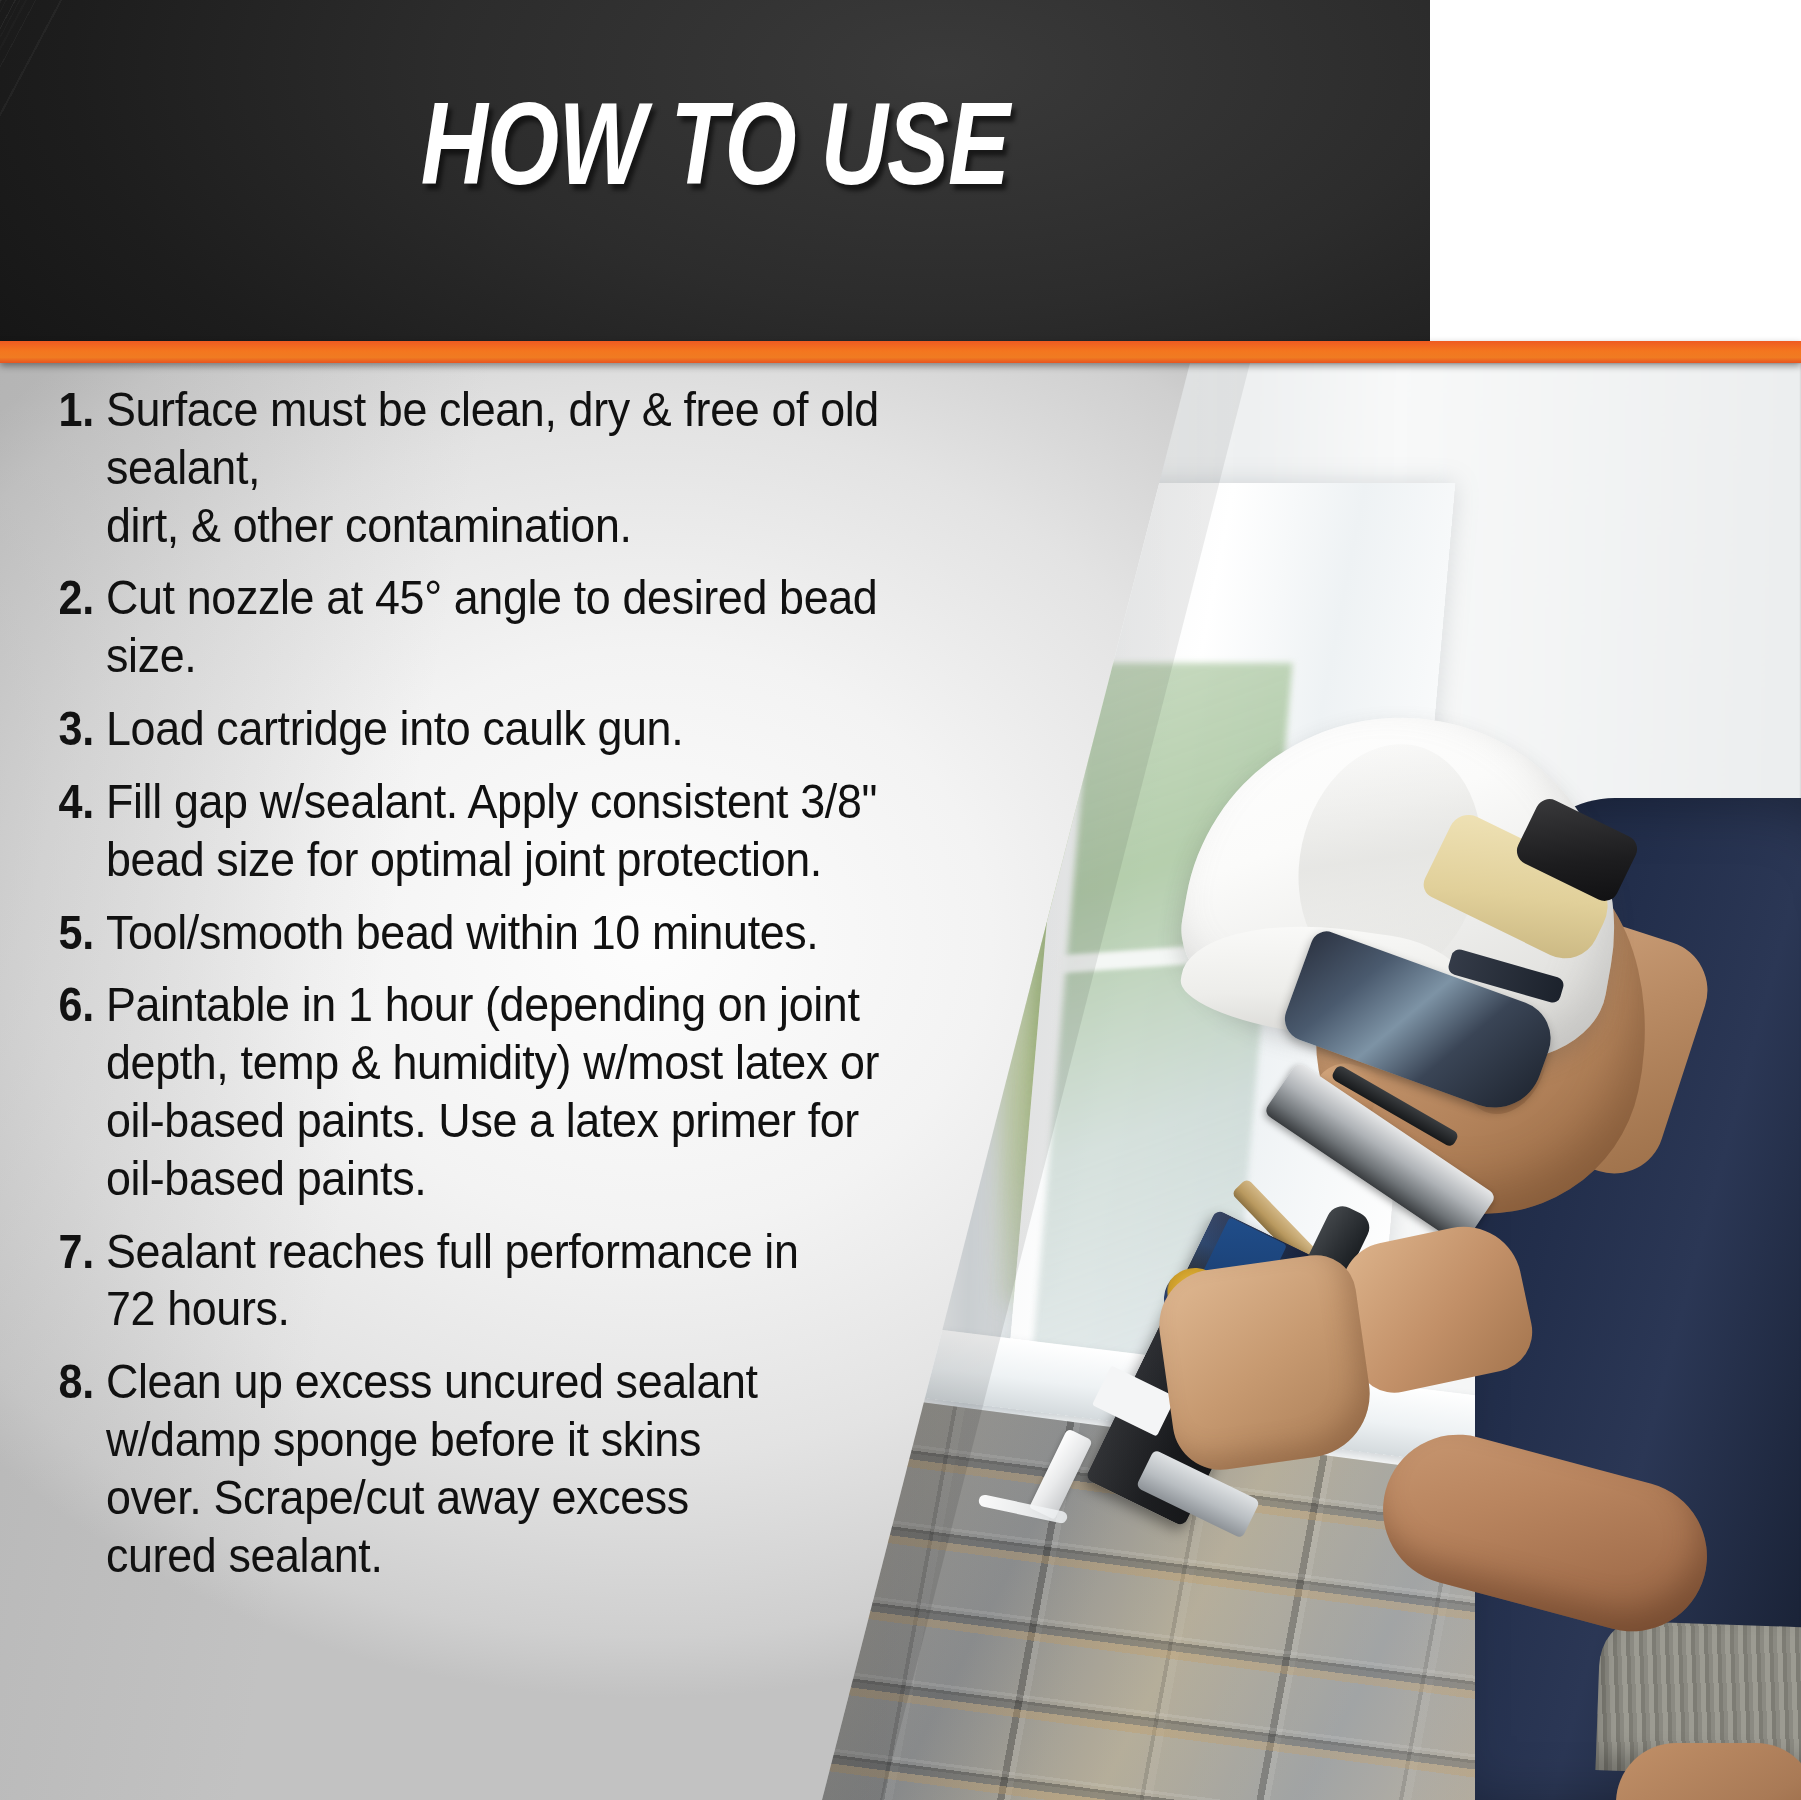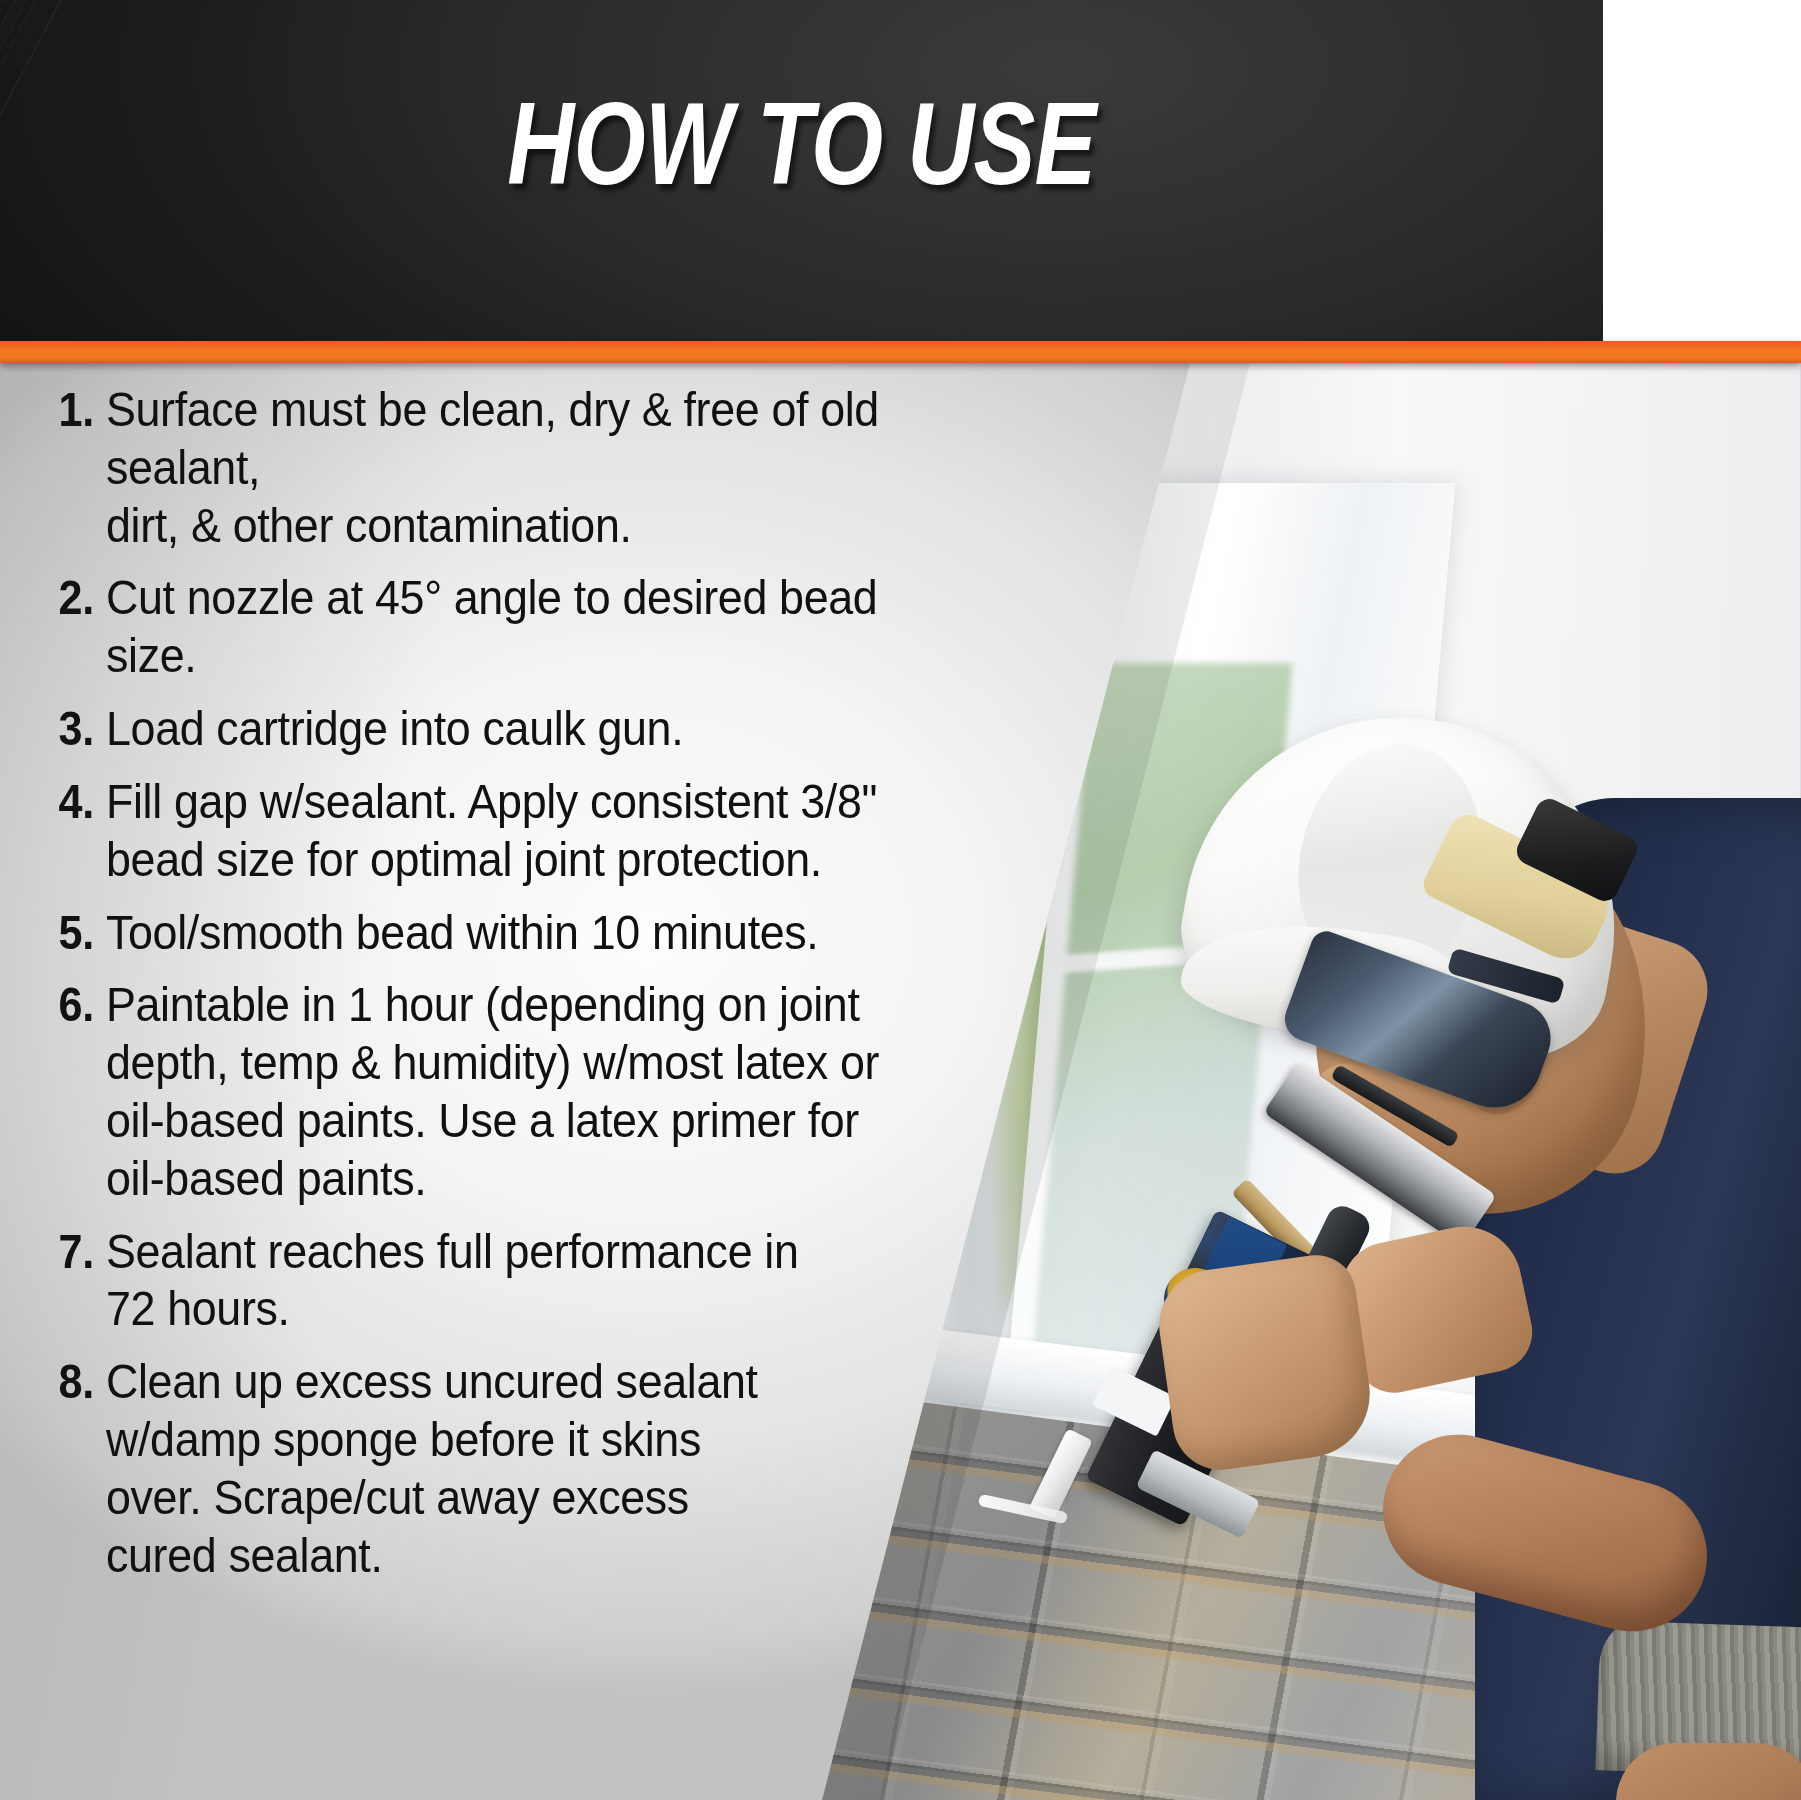--- a/index.html
+++ b/index.html
@@ -17,21 +17,21 @@
     position: relative;
     width: 1801px;
     height: 1800px;
     overflow: hidden;
   }
 
   
   .header {
     position: absolute;
     left: 0; top: 0;
-    width: 1603px;
+    width: 1430px;
     height: 341px;
     background:
       linear-gradient(118deg,
         rgba(255,255,255,0.045) 0px, rgba(255,255,255,0.045) 1px,
         rgba(0,0,0,0.0) 1px, rgba(0,0,0,0.0) 5px,
         rgba(255,255,255,0.025) 5px, rgba(255,255,255,0.025) 6px,
         rgba(0,0,0,0.0) 6px, rgba(0,0,0,0.0) 13px,
         rgba(255,255,255,0.05) 13px, rgba(255,255,255,0.05) 14px,
         rgba(0,0,0,0.0) 14px, rgba(0,0,0,0.0) 22px,
         rgba(255,255,255,0.018) 22px, rgba(255,255,255,0.018) 24px,

